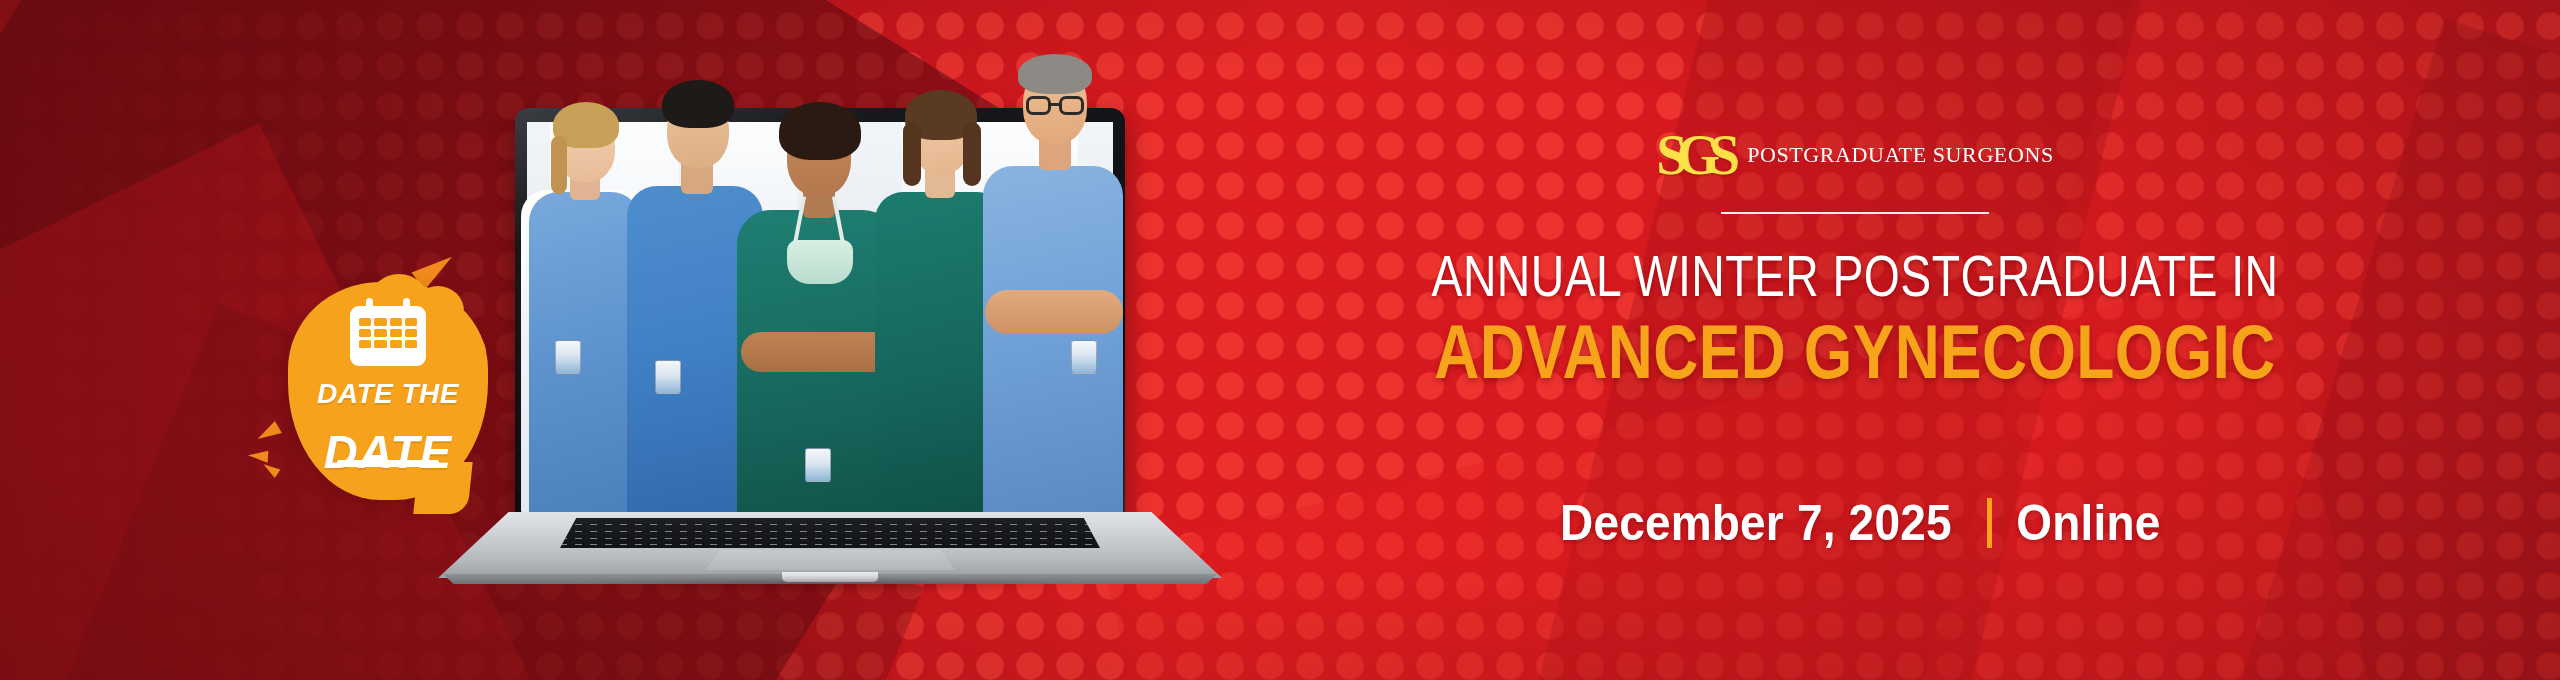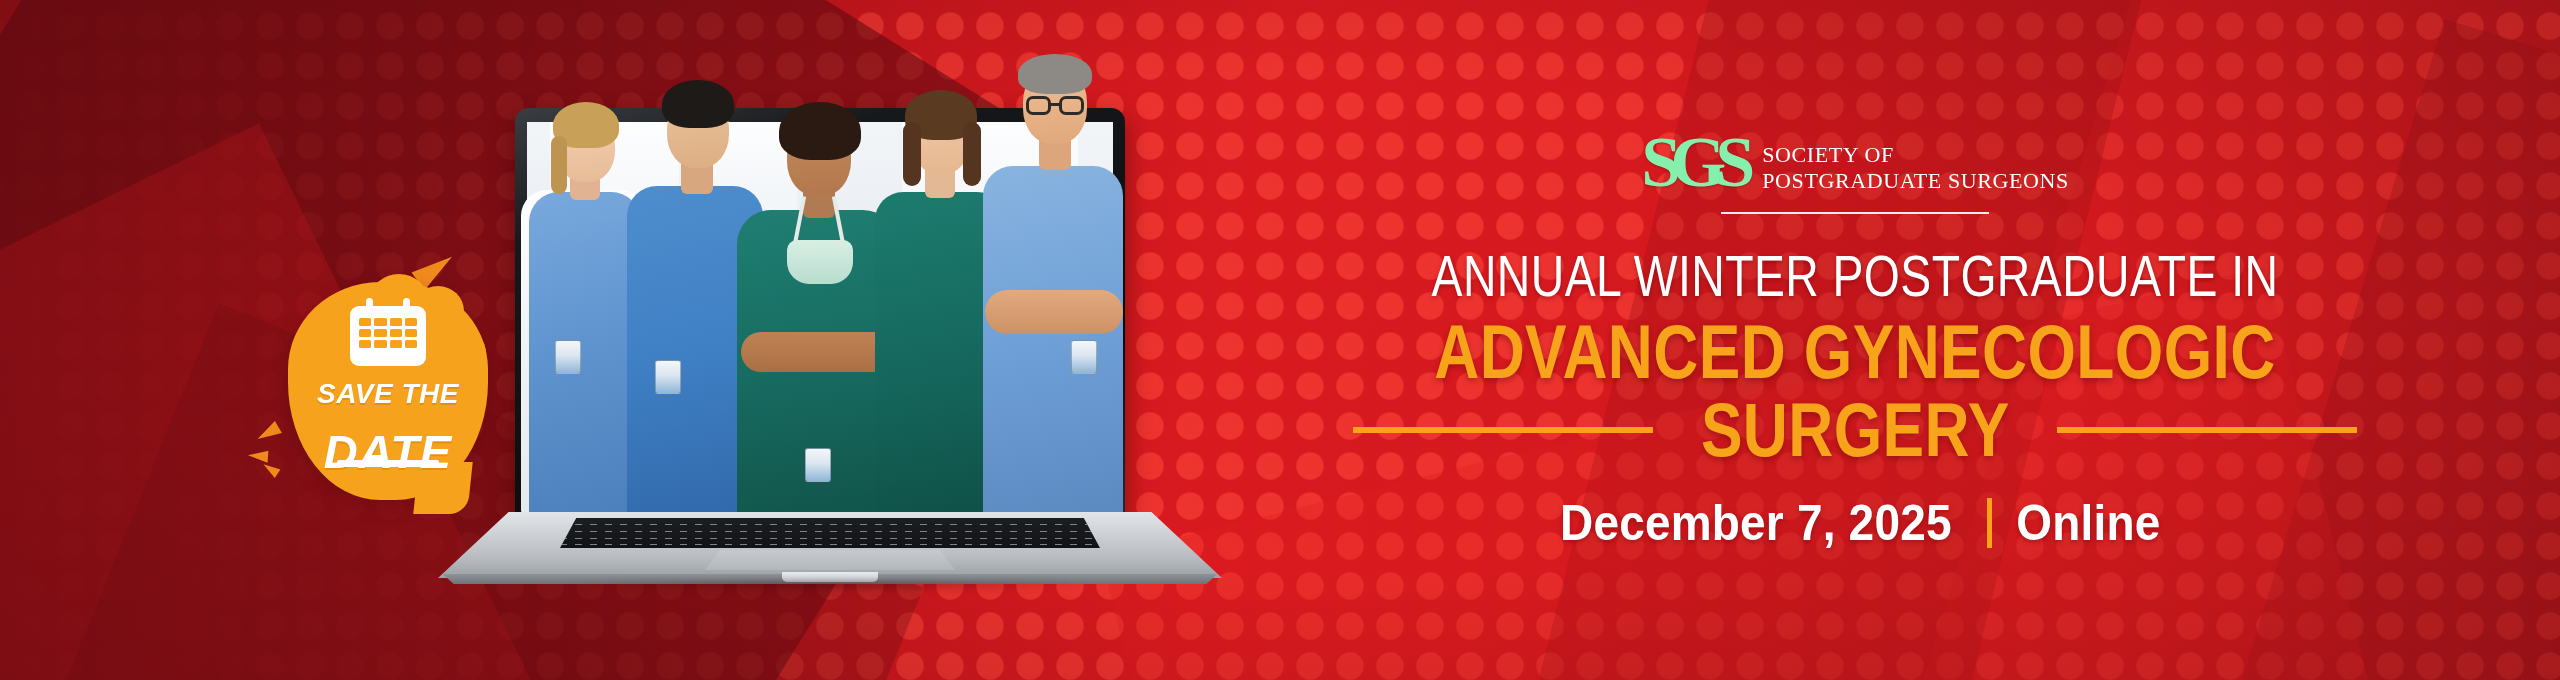--- a/index.html
+++ b/index.html
@@ -356,23 +356,23 @@
     left: 50%;
     transform: translateX(-50%);
     top: 134px;
     display: flex;
     align-items: flex-start;
     gap: 10px;
   }
   .logo-mark {
     font-family: "Liberation Serif", serif;
     font-weight: 700;
-    font-size: 72px;
+    font-size: 56px;
     line-height: 0.78;
-    color: #86efac;
+    color: #fde047;
     letter-spacing: -11px;
     padding-right: 8px;
     text-shadow: 0 1px 2px rgba(110,8,12,0.45);
   }
   .logo-words {
     font-family: "Liberation Serif", serif;
     color: #ffffff;
     font-size: 22px;
     line-height: 1.18;
     letter-spacing: 0.6px;
@@ -605,44 +605,38 @@
           <span></span>
           <span></span>
           <span></span>
         <span></span>
           <span></span>
           <span></span>
           <span></span>
       </div>
     </div>
 
-    <div class="std-l1">SAVE THE</div>
+    <div class="std-l1">DATE THE</div>
     <div class="std-l2">DATE</div>
     <div class="std-rule"></div>
   </div>
 
   <div class="content">
 
     <div class="logo">
       <div class="logo-mark">SGS</div>
       <div class="logo-words">
-        <div>SOCIETY OF</div>
         <div>POSTGRADUATE SURGEONS</div>
       </div>
     </div>
     <div class="logo-rule"></div>
 
     <div class="line-kicker">ANNUAL WINTER POSTGRADUATE IN</div>
     <div class="line-main">ADVANCED GYNECOLOGIC</div>
 
-    <div class="surgery-row">
-      <span class="sr-rule left"></span>
-      <span class="line-surgery">SURGERY</span>
-      <span class="sr-rule right"></span>
-    </div>
 
     <div class="date-row">
       <span class="date-text">December 7, 2025</span>
       <span class="date-div"></span>
       <span class="mode-text">Online</span>
     </div>
 
   </div>
 
 </div>

